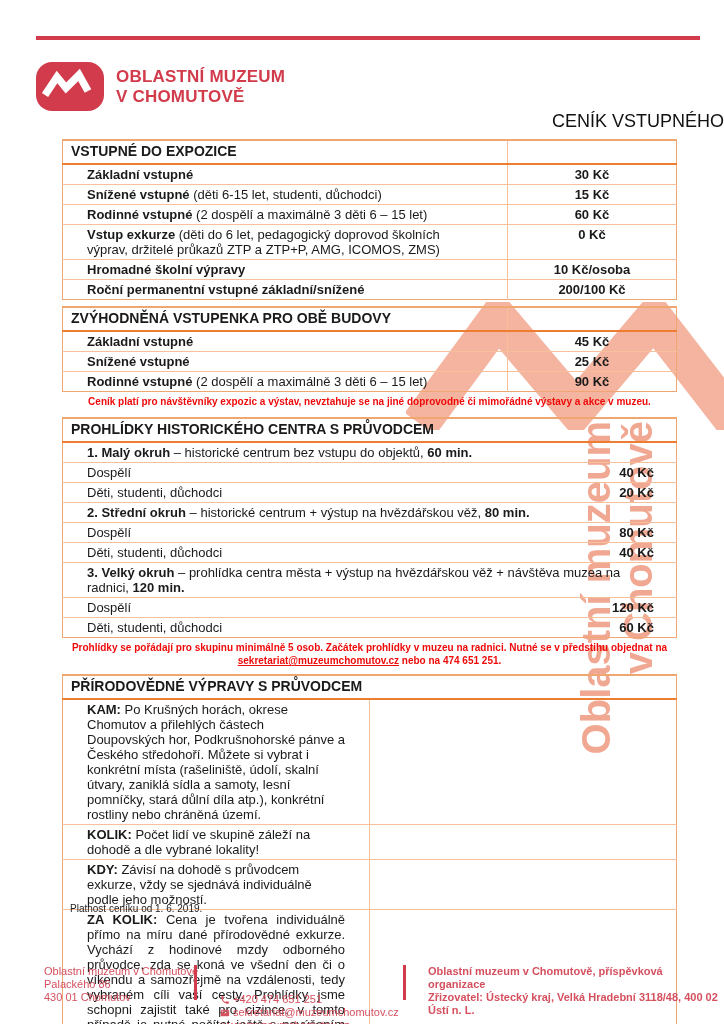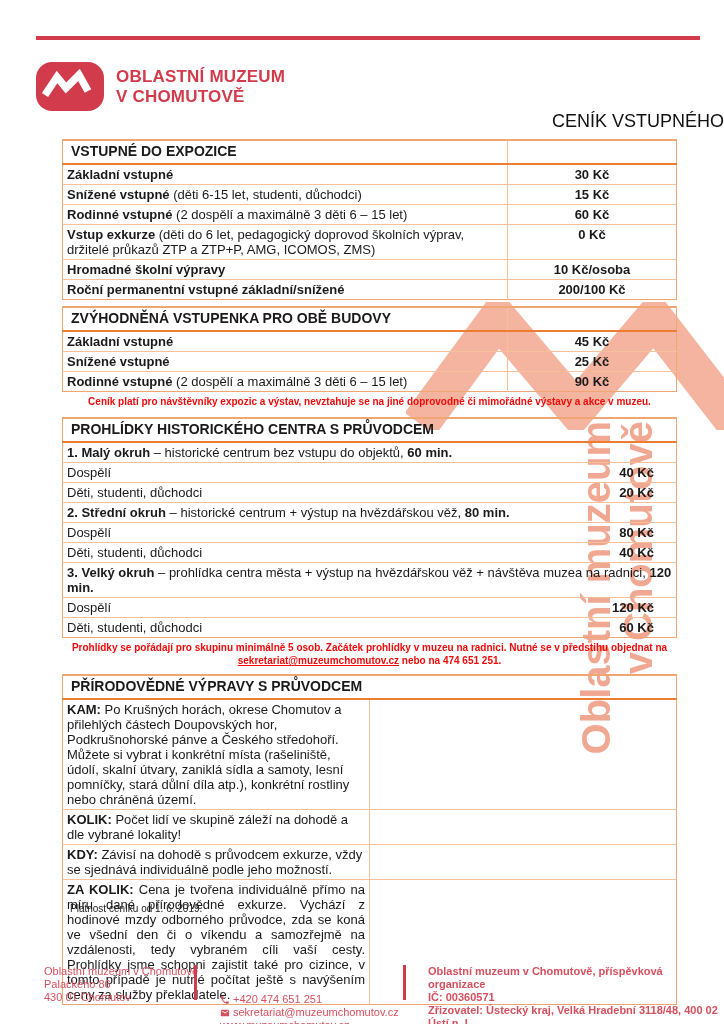--- a/index.html
+++ b/index.html
@@ -15,21 +15,21 @@
   .doc-title{position:absolute;left:0;top:111px;width:724px;text-align:right;font-size:18px;color:#111;z-index:2;}
   
   .wm-m{position:absolute;left:406px;top:302px;z-index:0;}
   .wm-text{position:absolute;left:617px;top:591px;transform:translate(-50%,-50%) rotate(-90deg);
            width:340px;text-align:right;font-weight:bold;font-size:40px;line-height:42px;
            color:#f1a892;white-space:nowrap;z-index:0;}
   
   .content{position:absolute;left:62px;top:139px;width:615px;z-index:1;}
   table.ptable{width:100%;border-collapse:collapse;table-layout:fixed;background:transparent;
                border:1px solid #efa671;border-top:2px solid #efa671;font-size:13px;}
-  .ptable td{padding:2px 4px;line-height:15px;vertical-align:top;}
+  .ptable td{padding:2px 24px;line-height:15px;vertical-align:top;}
   .ptable td.th{font-weight:bold;font-size:14px;padding:3px 8px 4px 8px;border-bottom:2.5px solid #ed7d31;}
   .ptable tr.r td{border-top:1px solid #f6c09a;}
   td.price{width:152px;text-align:center;font-weight:bold;border-left:1px solid #f6c09a;}
   td.thr{width:152px;border-left:1px solid #f6c09a;}
   .b{font-weight:bold;}
   
   .t3 td.pr3{width:110px;text-align:right;font-weight:bold;padding-right:22px;}
   
   .t4 td.narrow{width:18px;border-left:1px solid #f6c09a;padding:0;}
   .t4 td.just{text-align:justify;}
@@ -225,18 +225,17 @@
           </svg>
         <a style="color:#d5505e;text-decoration:none;cursor:pointer;">sekretariat@muzeumchomutov.cz</a>
       </div>
       <div class="fline">
         <a style="color:#d5505e;text-decoration:none;cursor:pointer;">www.muzeumchomutov.cz</a>
       </div>
     </div>
     <div class="fbar" style="left:395px;"></div>
     <div class="fcol" style="left:420px;font-weight:bold;">
       <div>Oblastní muzeum v Chomutově, příspěvková organizace</div>
-      <div>IČ: 00360571</div>
       <div>Zřizovatel: Ústecký kraj, Velká Hradební 3118/48, 400 02 Ústí n. L.</div>
     </div>
   </div>
 
 </div>
 
 </body></html>

